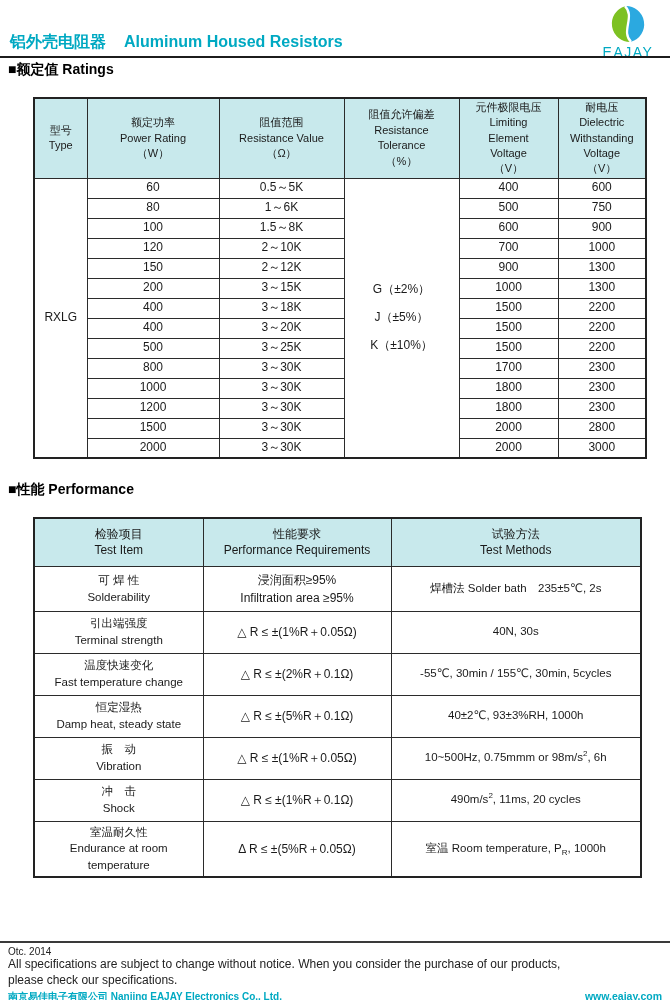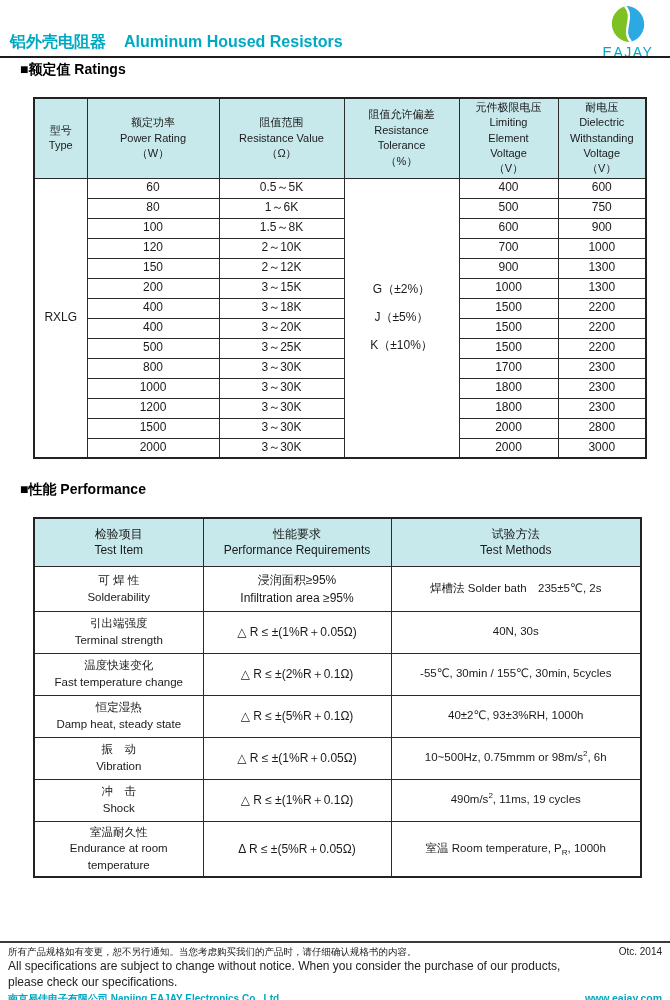--- a/index.html
+++ b/index.html
@@ -15,21 +15,21 @@
   .logo { position:absolute; top:5px; right:6px; width:72px; text-align:center; }
   .logo-mark { display:block; margin:0 auto 1px auto; }
   .logo-text { color:#00a9c2; font-size:14px; letter-spacing:1.5px; font-weight:500; }
 
   .title-row { position:absolute; top:32px; left:10px; white-space:nowrap; }
   .title-cn { color:#00a9c2; font-size:16px; font-weight:bold; }
   .title-en { color:#00a9c2; font-size:16px; font-weight:bold; margin-left:18px; }
 
   .rule-top { position:absolute; top:56px; left:0; width:670px; height:2px; background:#1c1c1c; }
 
-  .sec-heading { position:absolute; left:20px; font-size:14px; font-weight:bold; color:#000; }
+  .sec-heading { position:absolute; left:8px; font-size:14px; font-weight:bold; color:#000; }
   .h-ratings { top:61px; }
   .h-perf { top:481px; }
 
   
   table { border-collapse:collapse; table-layout:fixed; }
   th, td { border:1px solid #2b2b2b; text-align:center; vertical-align:middle; }
   thead th { background:#c8e9ec; font-weight:normal; white-space:pre-line; }
   .outer { border:2px solid #222; }
 
   
@@ -258,35 +258,34 @@
       <tr>
         <td class="item">振　动
 Vibration</td>
         <td class="req">△ R ≤ ±(1%R＋0.05Ω)</td>
         <td class="method"><span>10~500Hz, 0.75mmm or 98m/s</span><sup>2</sup><sub></sub><span>, 6h</span></td>
       </tr>
       <tr>
         <td class="item">冲　击
 Shock</td>
         <td class="req">△ R ≤ ±(1%R＋0.1Ω)</td>
-        <td class="method"><span>490m/s</span><sup>2</sup><sub></sub><span>, 11ms, 19 cycles</span></td>
+        <td class="method"><span>490m/s</span><sup>2</sup><sub></sub><span>, 11ms, 20 cycles</span></td>
       </tr>
       <tr>
         <td class="item">室温耐久性
 Endurance at room
 temperature</td>
         <td class="req">Δ R ≤ ±(5%R＋0.05Ω)</td>
         <td class="method"><span>室温 Room temperature, P</span><sup></sup><sub>R</sub><span>, 1000h</span></td>
       </tr>
     </tbody>
   </table>
 
   <div class="footer">
     <div class="f-row1">
-      <span class="f-cn">所有产品规格如有变更，恕不另行通知。当您考虑购买我们的产品时，请仔细确认规格书的内容。</span>
       <span class="f-date">Otc. 2014</span>
     </div>
     <div class="f-en">All specifications are subject to change without notice. When you consider the purchase of our products,</div>
     <div class="f-en">please check our specifications.</div>
     <div class="f-row2">
       <span class="f-company">南京易佳电子有限公司  Nanjing EAJAY Electronics Co., Ltd.</span>
       <span class="f-site">www.eajay.com</span>
     </div>
   </div>
 

